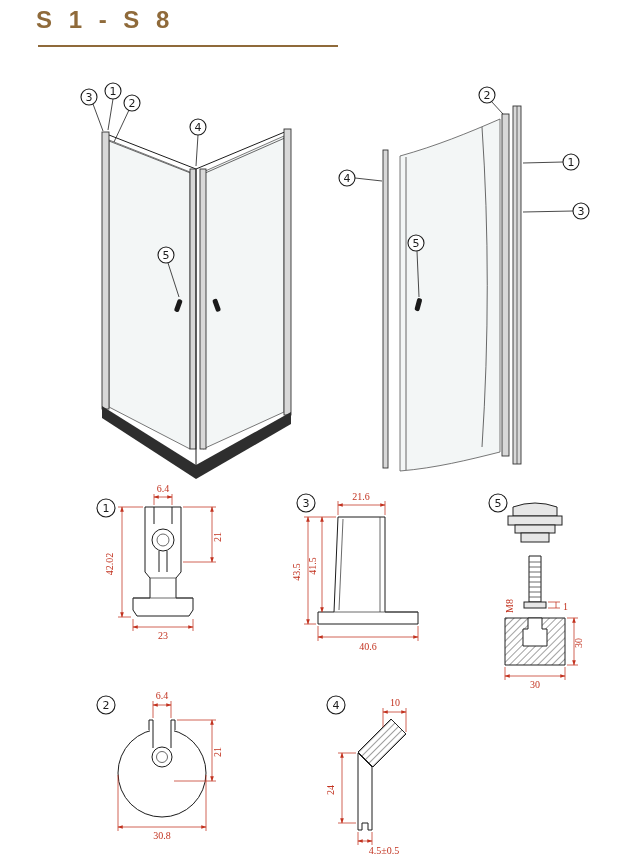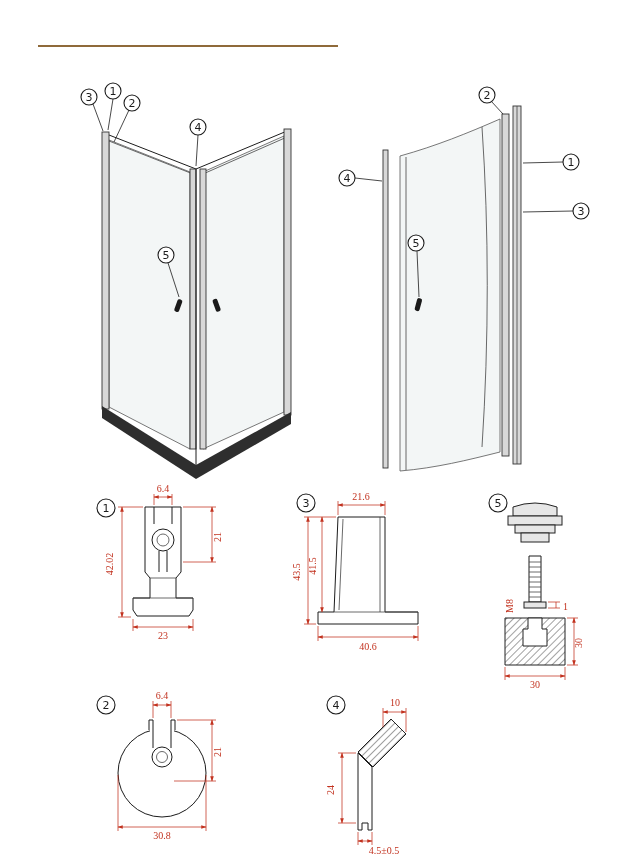--- a/index.html
+++ b/index.html
@@ -19,20 +19,21 @@
   .callout circle{fill:#ffffff;stroke:#1c1c1c;stroke-width:1.1;}
   .callout text{fill:#1c1c1c;font-size:11px;font-family:"DejaVu Sans",sans-serif;}
   .leader{stroke:#1c1c1c;stroke-width:0.8;fill:none;}
   .hatched{fill:url(#hatch);stroke:#222;stroke-width:1;}
   .metal{fill:#e6e6e6;stroke:#222;stroke-width:1;}
 </style>
 </head>
 <body>
 
 <div class="page">
+  <h1 class="title">S 1 - S 8</h1>
   <div class="title-rule"></div>
 
   <svg width="629" height="860" viewBox="0 0 629 860">
     <defs>
       <marker id="arr" viewBox="0 0 10 10" refX="9" refY="5" markerWidth="7" markerHeight="7" orient="auto-start-reverse">
         <path d="M0,1.5 L10,5 L0,8.5 z" fill="#c2321f"></path>
       </marker>
       <pattern id="hatch" width="5" height="5" patternUnits="userSpaceOnUse" patternTransform="rotate(45)">
         <line x1="0" y1="0" x2="0" y2="5" stroke="#444" stroke-width="1"></line>
       </pattern>

